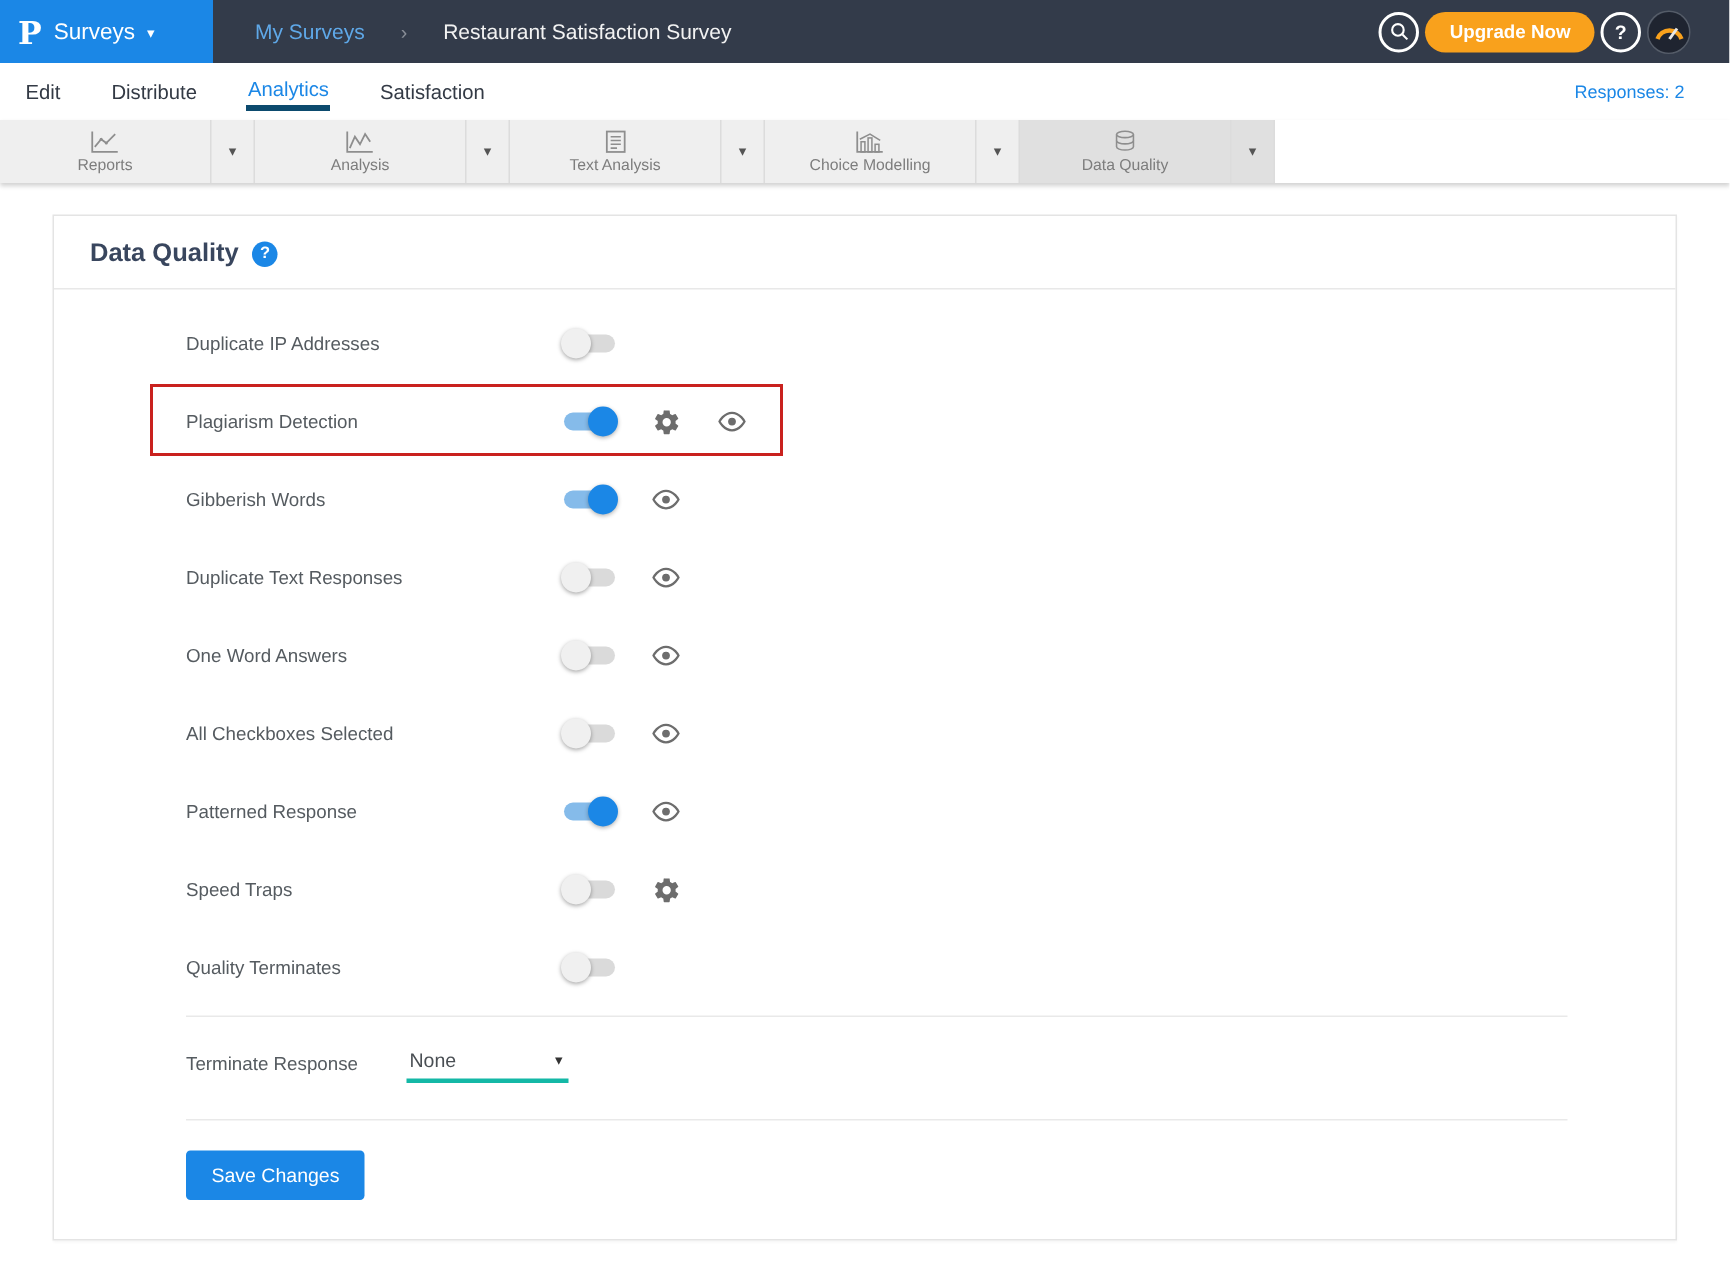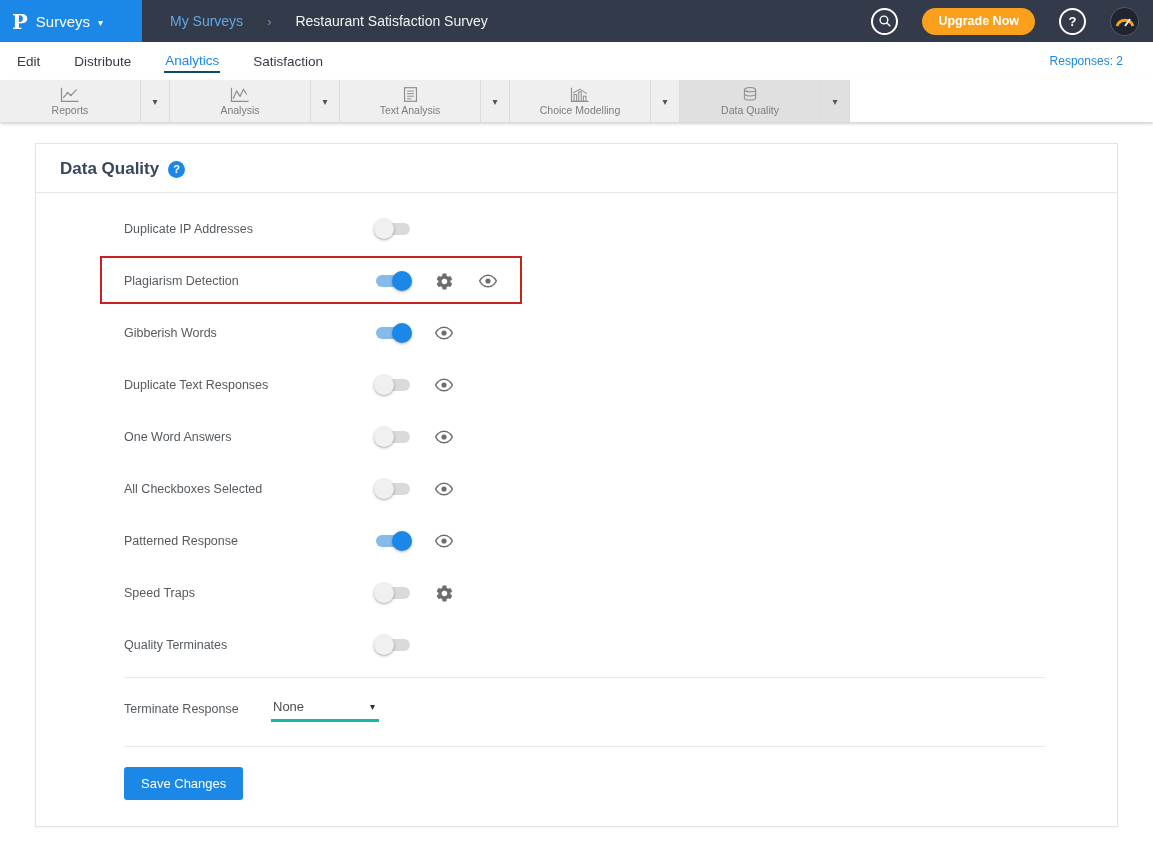--- a/index.html
+++ b/index.html
@@ -8,29 +8,29 @@
   
   .topbar { height:42px; background:#333b4a; display:flex; align-items:center; }
   .logo-area { width:142px; height:42px; background:#1b87e6; display:flex; align-items:center; padding:0 12px; gap:8px; cursor:pointer; }
   .logo-p { color:#ffffff; font-size:21px; font-weight:bold; font-family:"DejaVu Serif", serif; }
   .product-name { color:#ffffff; font-size:15px; }
   .logo-caret { color:#ffffff; font-size:10px; margin-top:2px; }
   .breadcrumb { display:flex; align-items:center; gap:24px; margin-left:28px; }
   .crumb-parent { color:#5fa8e8; font-size:14px; cursor:pointer; }
   .crumb-sep { color:#8a8f98; font-size:13px; }
   .crumb-current { color:#f2f2f2; font-size:14px; }
-  .topbar-right { margin-left:auto; display:flex; align-items:center; gap:24px; padding-right:14px; }
+  .topbar-right { margin-left:auto; display:flex; align-items:center; gap:4px; padding-right:26px; }
   .circle-btn { width:27px; height:27px; border-radius:50%; border:2px solid #ffffff; color:#ffffff; display:flex; align-items:center; justify-content:center; font-size:13px; font-weight:bold; cursor:pointer; background:transparent; }
   .upgrade-btn { background:#f9a11c; color:#ffffff; border:none; border-radius:14px; height:27px; padding:0 16px; font-size:12.5px; font-weight:bold; cursor:pointer; }
   .avatar { width:29px; height:29px; border-radius:50%; overflow:hidden; cursor:pointer; border:1px solid #555c68; }
 
   
   .subnav { height:38px; display:flex; align-items:center; padding:0 16px; background:#ffffff; }
   .subnav-item { font-size:13.5px; color:#333a45; margin-right:32px; cursor:pointer; padding:3px 1px; }
-  .subnav-item.active { color:#1b87e6; border-bottom:2px solid #0c4a6e; }
+  .subnav-item.active { color:#1b87e6; border-bottom:4px solid #0c4a6e; }
   .responses { margin-left:auto; color:#1b87e6; font-size:12px; padding-right:14px; }
 
   
   .toolbar { height:42px; display:flex; box-shadow:0 2px 3px rgba(0,0,0,0.18); position:relative; }
   .tool-tab { display:flex; height:42px; background:#efefef; }
   .tool-tab .tab-main { width:140px; display:flex; flex-direction:column; align-items:center; justify-content:center; gap:1px; cursor:pointer; }
   .tool-tab .tab-caret { width:30px; display:flex; align-items:center; justify-content:center; border-left:1px solid #dcdcdc; border-right:1px solid #dcdcdc; color:#555; font-size:10px; cursor:pointer; }
   .tool-tab.active .tab-main, .tool-tab.active .tab-caret { background:#e0e0e0; }
   .tab-label { font-size:10.5px; color:#7d7d7d; }
   .toolbar-filler { flex:1; background:#ffffff; }

